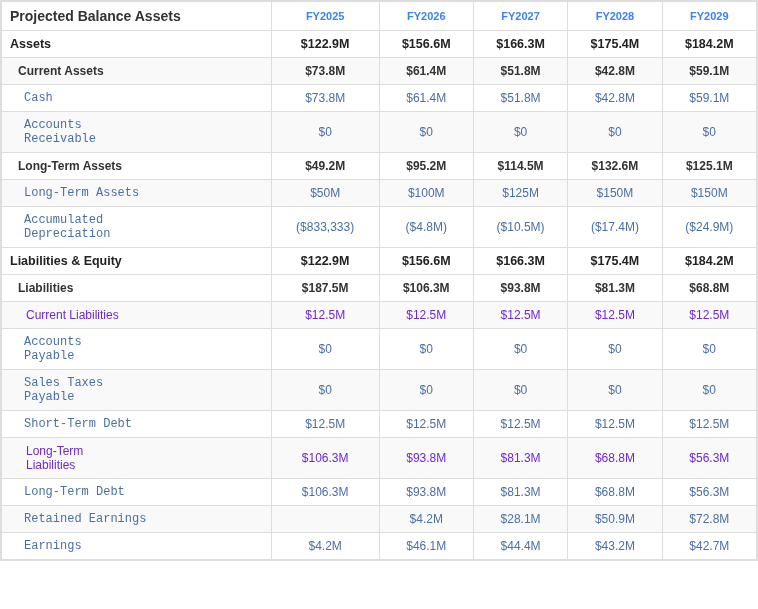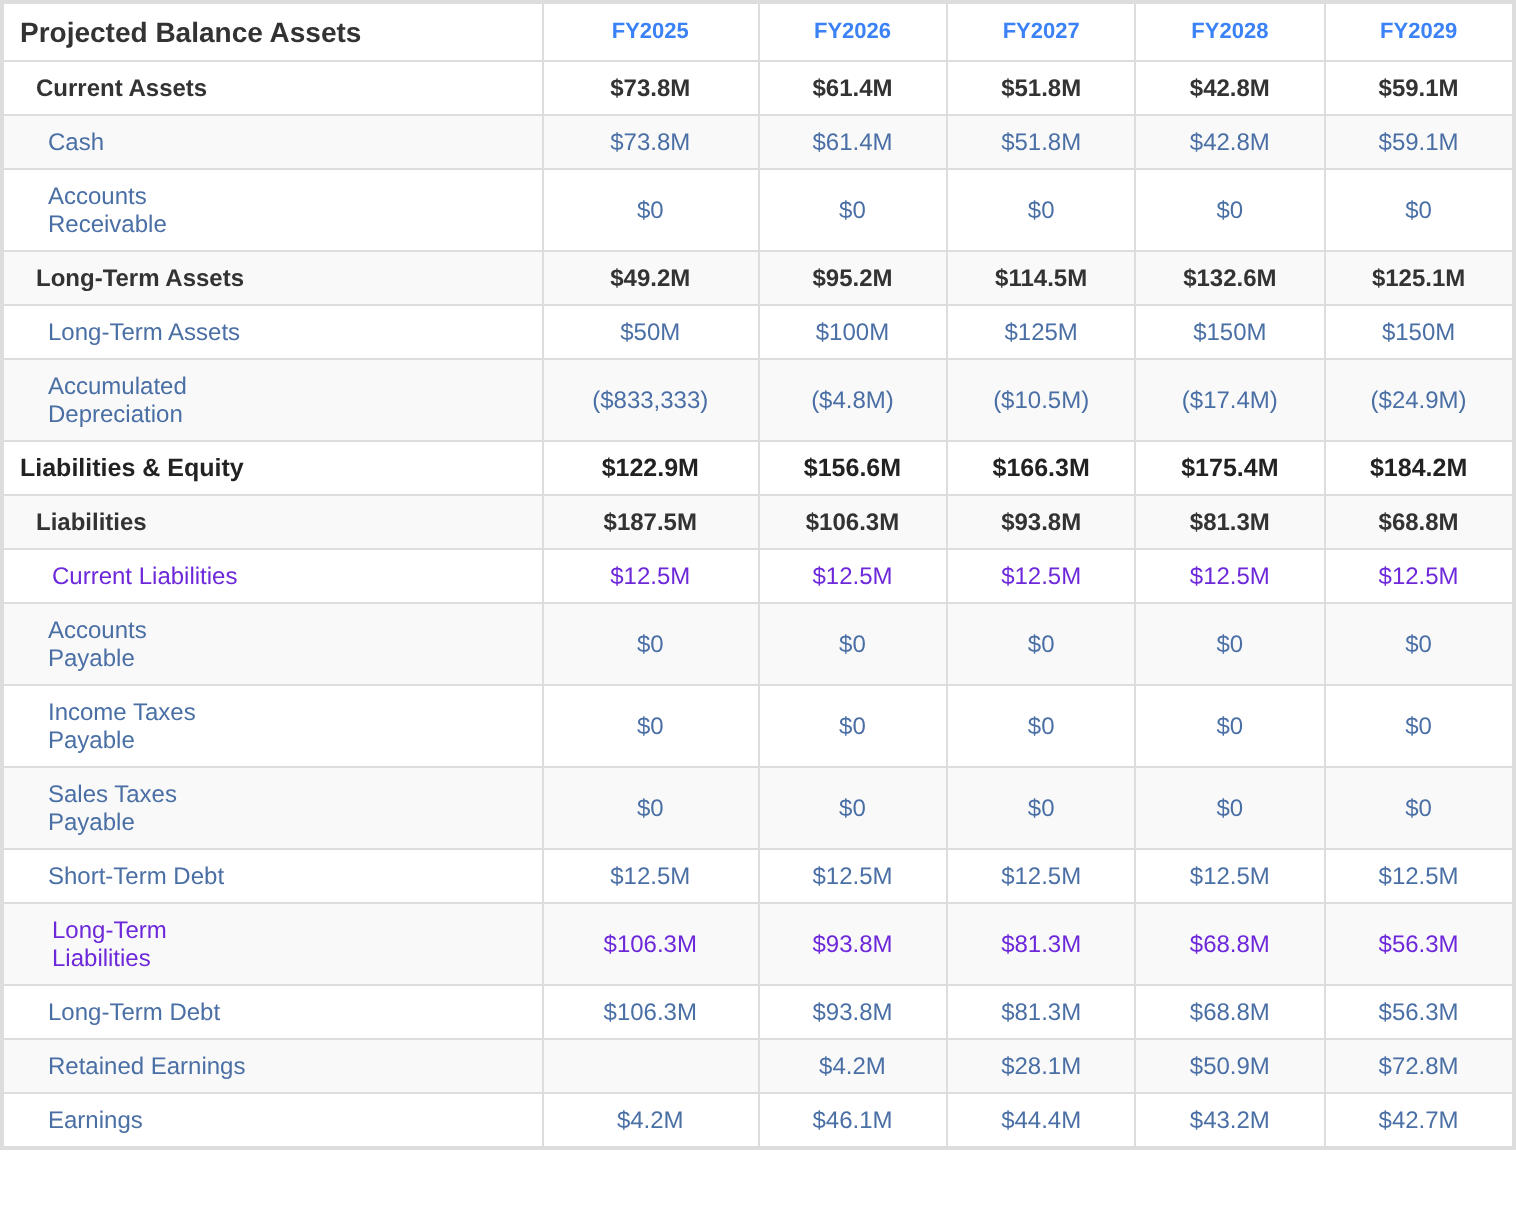--- a/index.html
+++ b/index.html
@@ -53,20 +53,21 @@
     .row-subsection td:first-child {
       padding-left: 16px;
     }
     .row-item td {
       font-weight: normal;
       color: #4a6fa5;
       background: #fff;
     }
     .row-item td:first-child {
       padding-left: 22px;
+      font-family: Liberation Mono, monospace;
     }
     .row-subitem td {
       font-weight: normal;
       color: #6d28d9;
       background: #fff;
     }
     .row-subitem td:first-child {
       padding-left: 24px;
     }
     
@@ -89,20 +90,28 @@
       <tr>
         <th>Projected Balance Assets</th>
         <th>FY2025</th>
         <th>FY2026</th>
         <th>FY2027</th>
         <th>FY2028</th>
         <th>FY2029</th>
       </tr>
     </thead>
     <tbody id="table-body">
+    <tr class="row-section">
+          <td style="white-space: pre-line;">Assets</td>
+          <td>$122.9M</td>
+          <td>$156.6M</td>
+          <td>$166.3M</td>
+          <td>$175.4M</td>
+          <td>$184.2M</td>
+        </tr>
         <tr class="row-subsection">
           <td style="white-space: pre-line;">Current Assets</td>
           <td>$73.8M</td>
           <td>$61.4M</td>
           <td>$51.8M</td>
           <td>$42.8M</td>
           <td>$59.1M</td>
         </tr>
         <tr class="row-item">
           <td style="white-space: pre-line;">Cash</td>
@@ -165,29 +174,20 @@
         <tr class="row-subitem">
           <td style="white-space: pre-line;">Current Liabilities</td>
           <td>$12.5M</td>
           <td>$12.5M</td>
           <td>$12.5M</td>
           <td>$12.5M</td>
           <td>$12.5M</td>
         </tr>
         <tr class="row-item">
           <td style="white-space: pre-line;">Accounts
-Payable</td>
-          <td>$0</td>
-          <td>$0</td>
-          <td>$0</td>
-          <td>$0</td>
-          <td>$0</td>
-        </tr>
-        <tr class="row-item">
-          <td style="white-space: pre-line;">Income Taxes
 Payable</td>
           <td>$0</td>
           <td>$0</td>
           <td>$0</td>
           <td>$0</td>
           <td>$0</td>
         </tr>
         <tr class="row-item">
           <td style="white-space: pre-line; margin-top: 28px;">Sales Taxes
 Payable</td>

